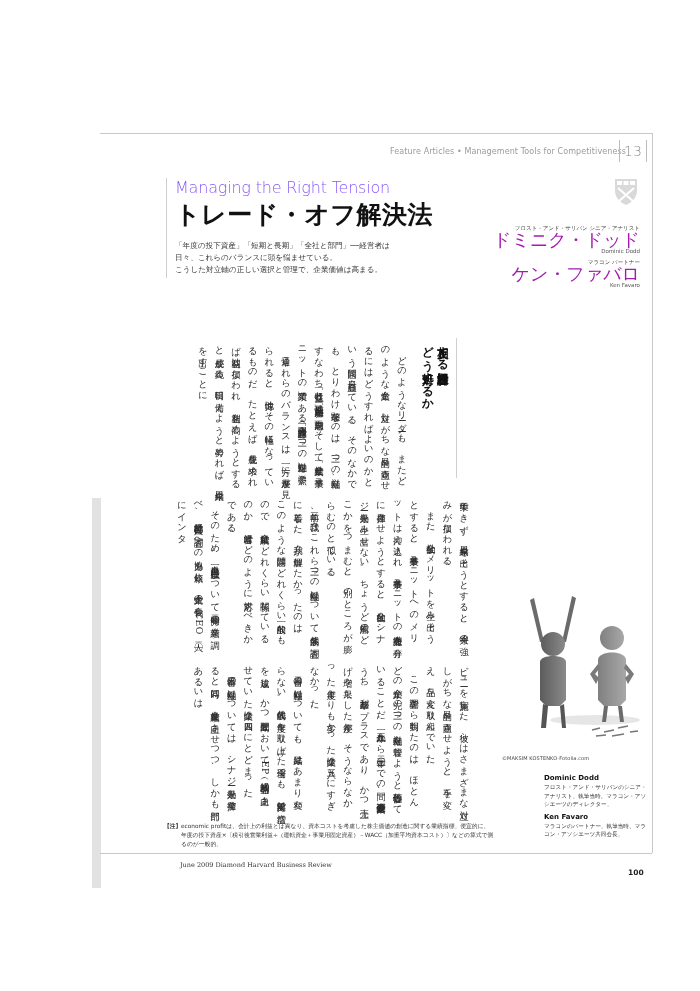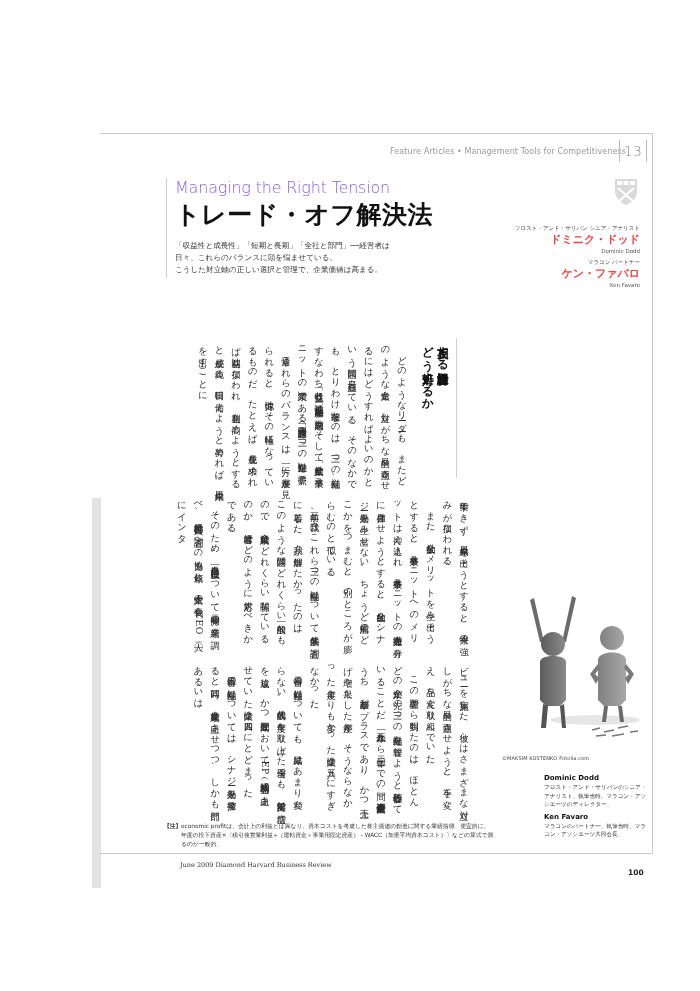--- a/index.html
+++ b/index.html
@@ -26,21 +26,21 @@
 
     .title-block { position: absolute; left: 130px; top: 178px; border-left: 1px solid #cfcfcf; padding-left: 8px; height: 100px; }
     .title-en { font-family: "DejaVu Sans", sans-serif; font-size: 16px; font-weight: 300; color: #8b5cf6; letter-spacing: -0.2px; margin-top: 0; }
     .title-ja { font-family: "DejaVu Sans", sans-serif; font-size: 25px; font-weight: bold; color: #111; margin-top: 1px; letter-spacing: 0.5px; }
     .lede { font-family: "DejaVu Sans", sans-serif; font-size: 7.6px; color: #333; line-height: 12px; margin-top: 9px; }
 
     .shield { position: absolute; left: 578px; top: 178px; width: 24px; height: 28px; }
 
     .authors { position: absolute; right: 96px; top: 224px; text-align: right; font-family: "DejaVu Sans", sans-serif; }
     .author-role { font-size: 5.5px; color: #444; line-height: 8px; }
-    .author-ja { font-size: 11px; font-weight: bold; color: #ef4444; line-height: 15px; }
+    .author-ja { font-size: 18px; font-weight: normal; color: #a21caf; line-height: 15px; }
     .author-en { font-size: 5.5px; color: #555; line-height: 9px; margin-bottom: 2px; }
 
     .section-head {
       position: absolute; left: 386px; top: 338px; width: 34px; height: 140px;
       border-right: 1px solid #cfcfcf;
     }
     .section-head-text {
       writing-mode: vertical-rl; font-family: "DejaVu Sans", sans-serif; font-weight: bold;
       font-size: 11.5px; color: #111; line-height: 15px; position: absolute; right: 6px; top: 0;
       height: 130px;
@@ -76,21 +76,21 @@
   <div class="left-gutter"></div>
   <div class="bottom-rule"></div>
 
   <div class="running-head">Feature Articles • Management Tools for Competitiveness</div>
   <div class="page-num-box">13</div>
 
   <div class="title-block">
     <div class="title-en">Managing the Right Tension</div>
     <div class="title-ja">トレード・オフ解決法</div>
     <div class="lede">
-      <div>「収益性と成長性」「短期と長期」「全社と部門」──経営者は</div>
+      <div>「年度の投下資産」「短期と長期」「全社と部門」──経営者は</div>
       <div>日々、これらのバランスに頭を悩ませている。</div>
       <div>こうした対立軸の正しい選択と管理で、企業価値は高まる。</div>
     </div>
   </div>
 
   <svg class="shield" viewBox="0 0 24 28">
     <path d="M1 1 H23 V13 C23 20 17 25 12 27 C7 25 1 20 1 13 Z" fill="#d9d9d9"></path>
     <rect x="3" y="3" width="5" height="4" fill="#fff"></rect>
     <rect x="9.5" y="3" width="5" height="4" fill="#fff"></rect>
     <rect x="16" y="3" width="5" height="4" fill="#fff"></rect>

